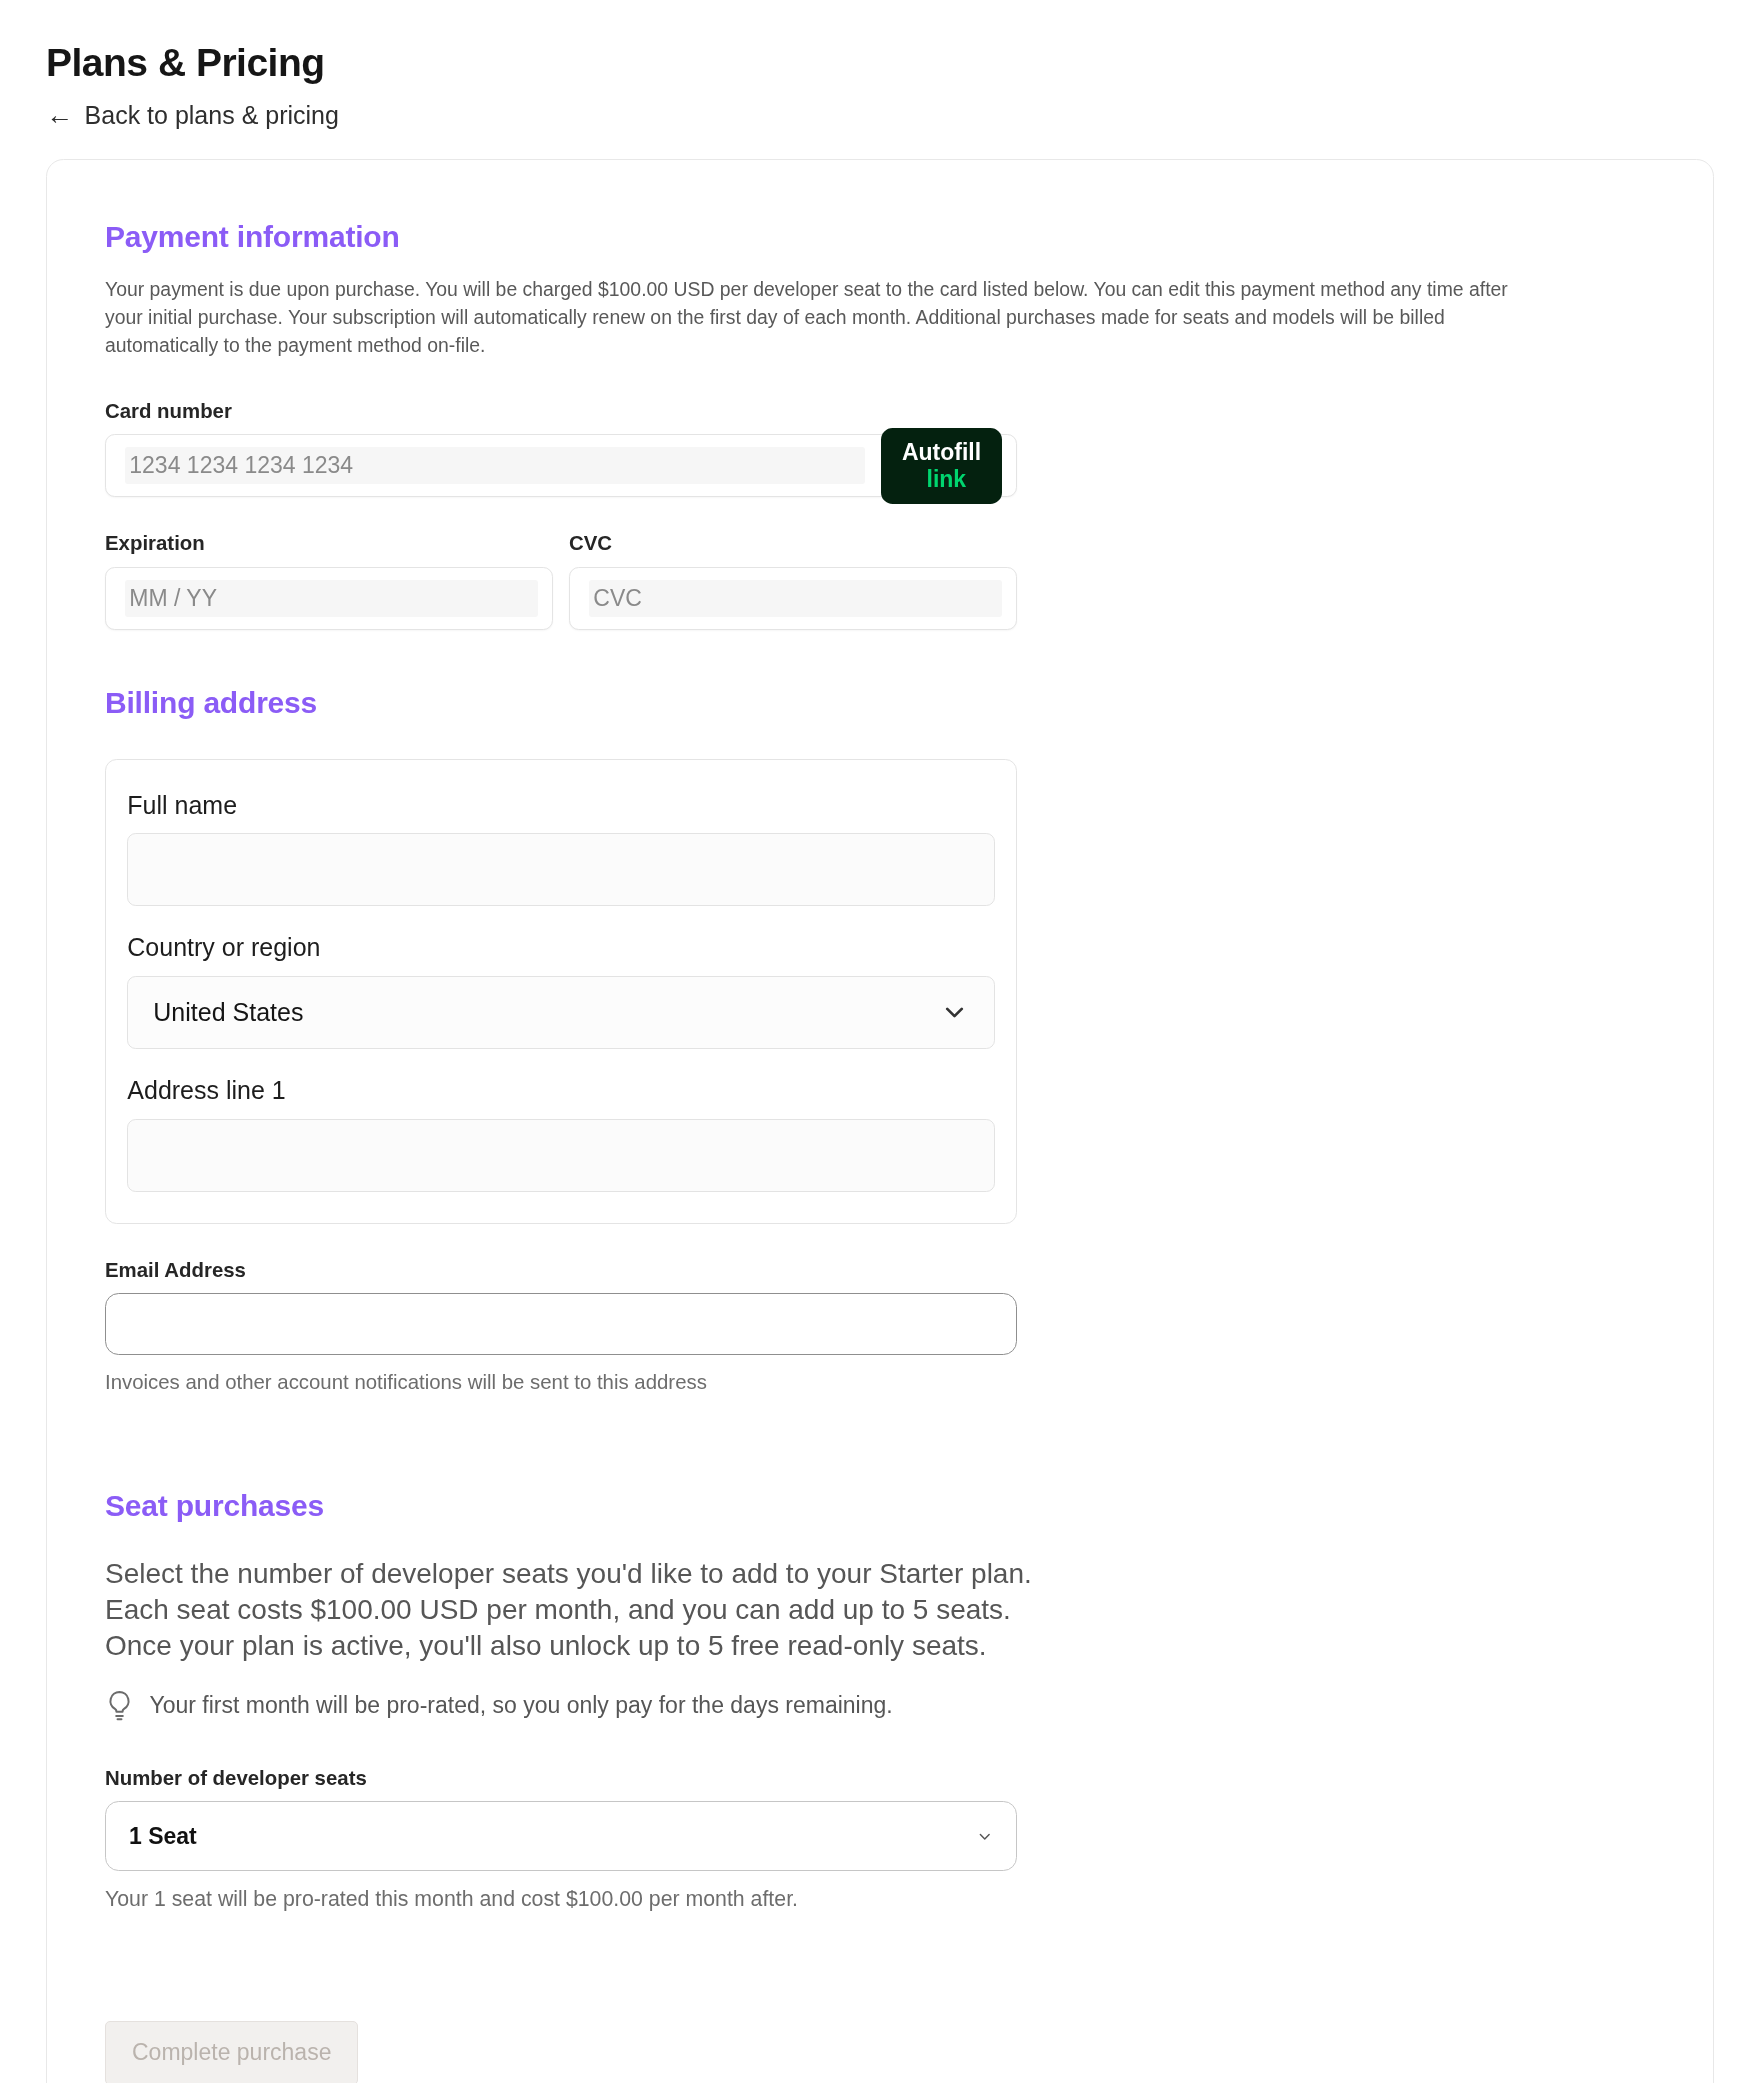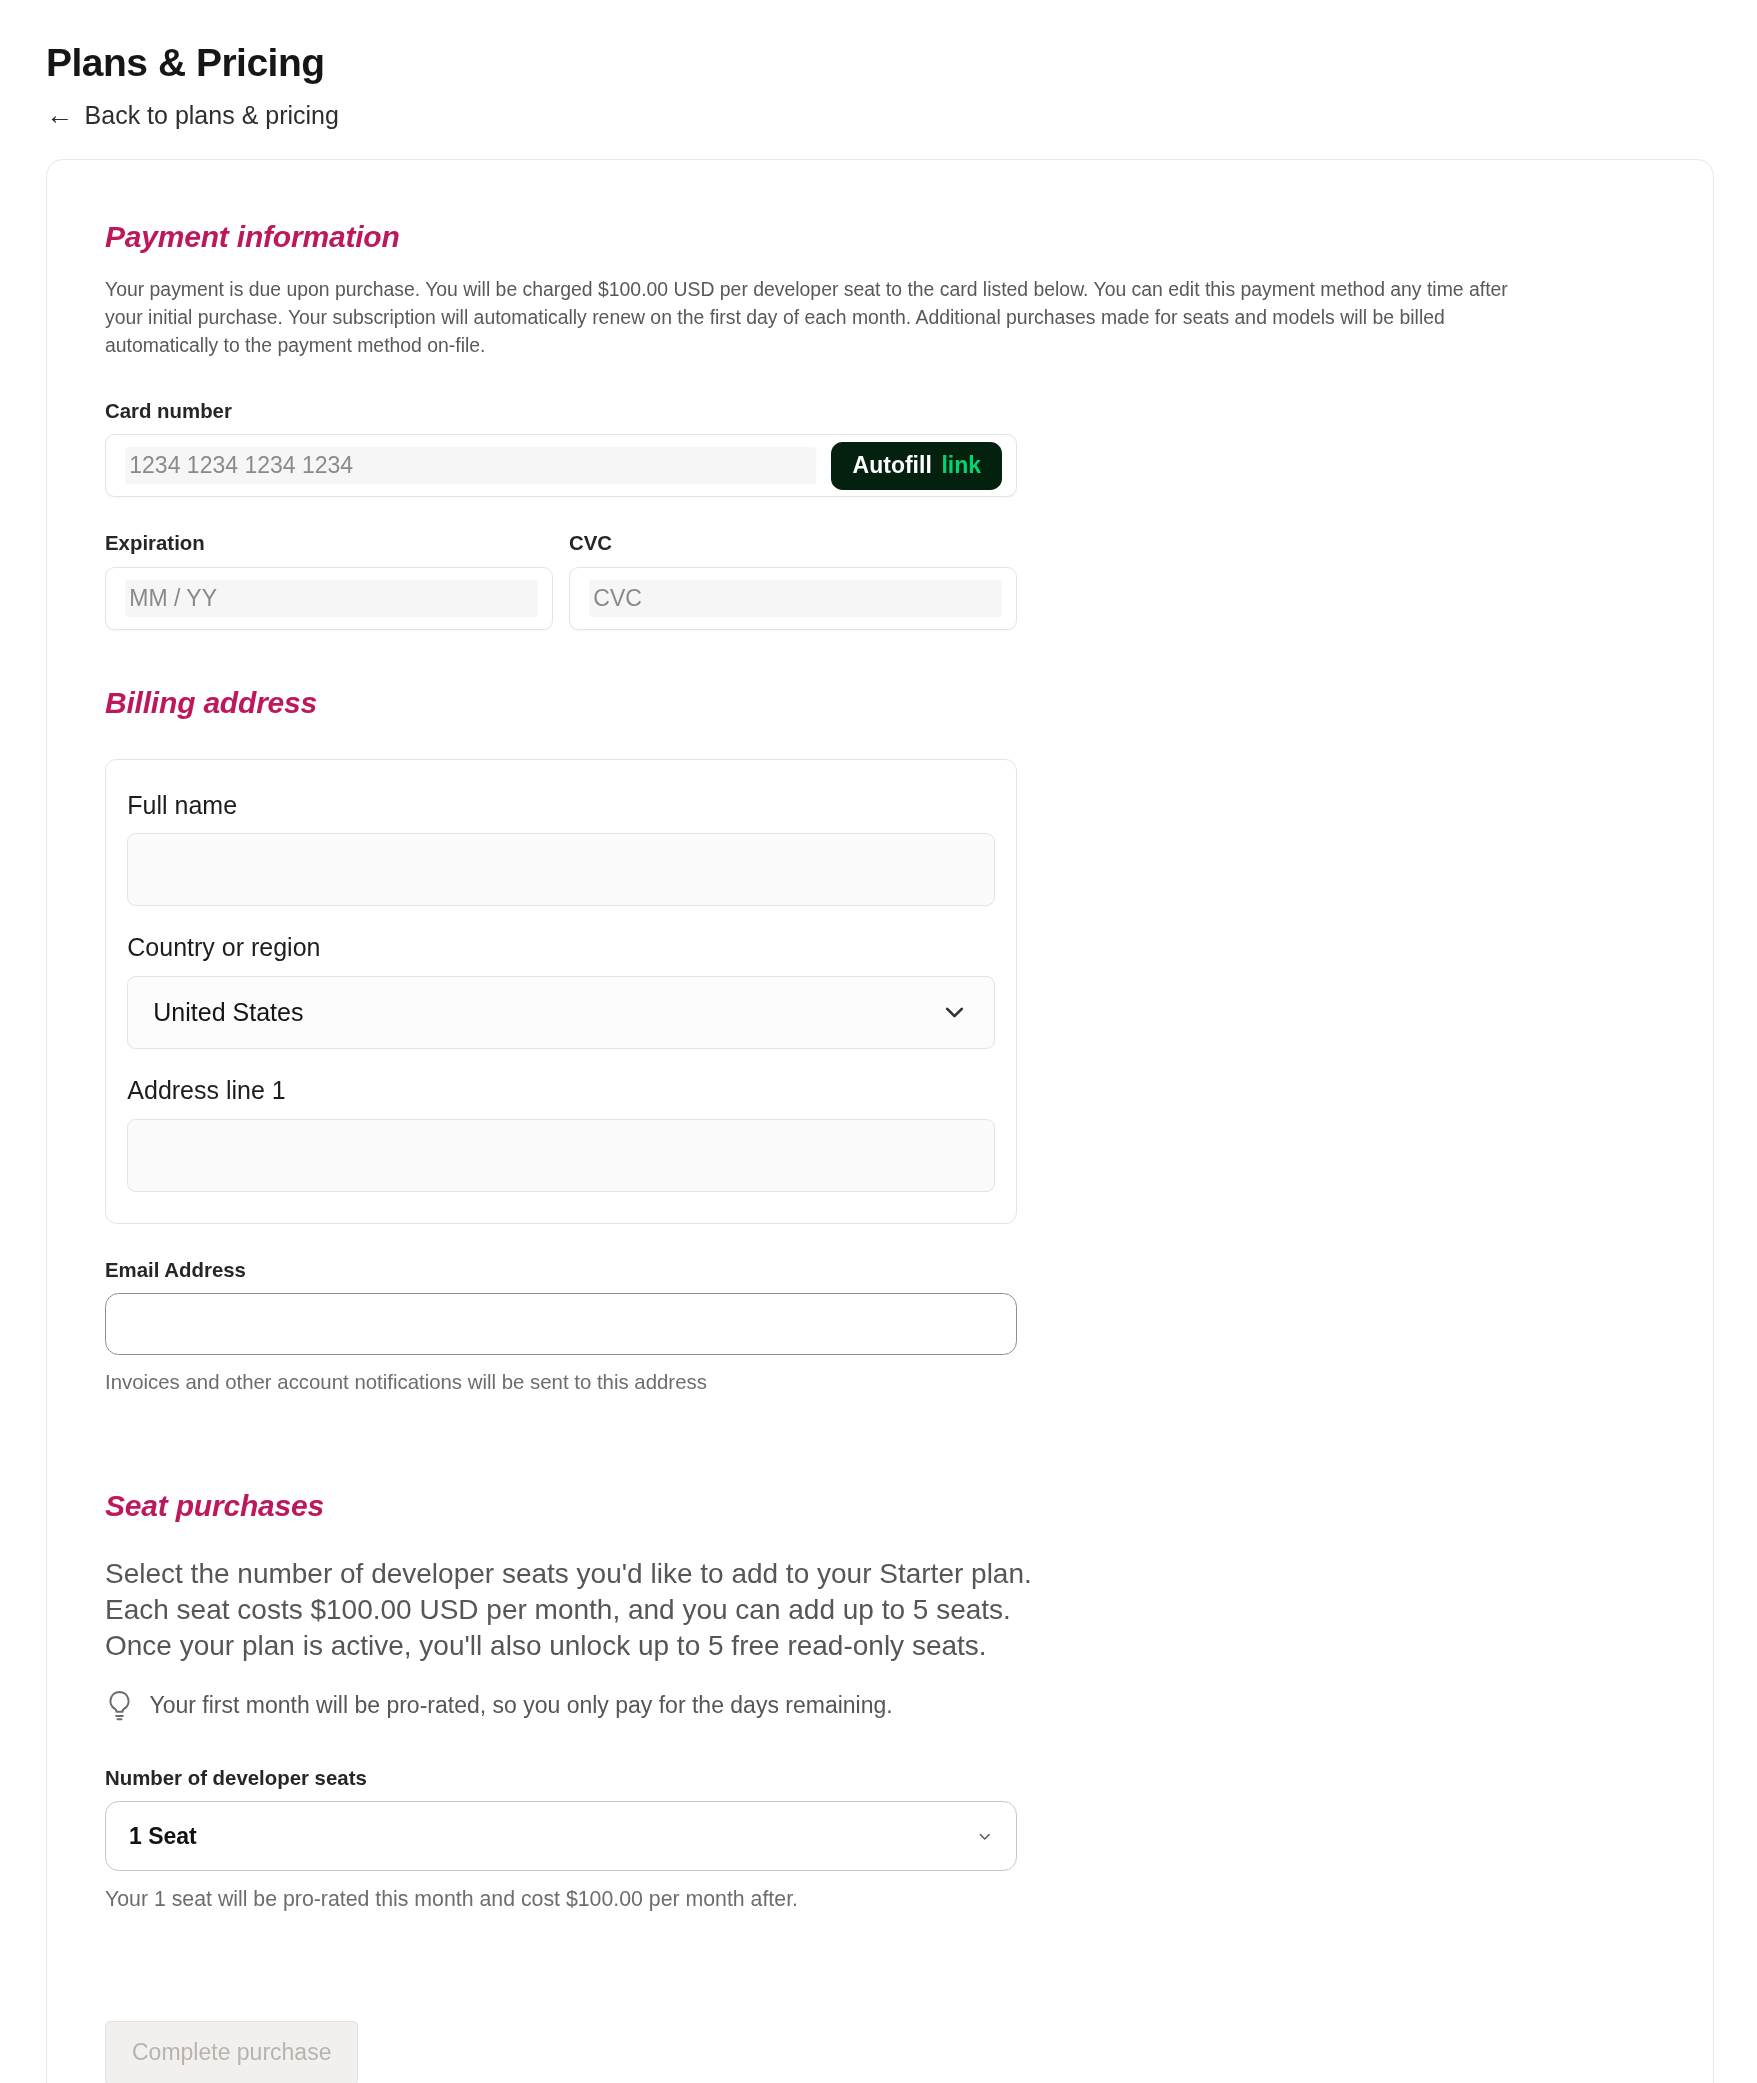--- a/index.html
+++ b/index.html
@@ -40,22 +40,21 @@
     border: 1px solid #e8e8e8;
     border-radius: 17.5px;
     background: #ffffff;
     padding: 60px 58px 93px 58px;
   }
 
   h2.section-heading {
     font-size: 30px;
     font-weight: 600;
     letter-spacing: -0.2px;
-    color: #be185d;
-    font-style: italic;
+    color: #8b5cf6;
   }
   p.payment-desc {
     margin-top: 21.3px;
     max-width: 1436px;
     font-size: 19.4px;
     line-height: 28px;
     color: #595959;
   }
 
   .form-col { width: 912px; }
@@ -99,20 +98,21 @@
     align-items: center;
     margin-left: 15.5px;
     background: #04210f;
     border-radius: 11.6px;
     padding: 10.7px 21.3px;
     cursor: pointer;
     font-size: 23px;
     font-weight: 600;
     color: #ffffff;
     white-space: nowrap;
+    flex-direction: column;
   }
   .autofill-badge .link-green {
     color: #00d66f;
     font-weight: 700;
     margin-left: 9.7px;
   }
 
   .row2 {
     display: grid;
     grid-template-columns: 1fr 1fr;

